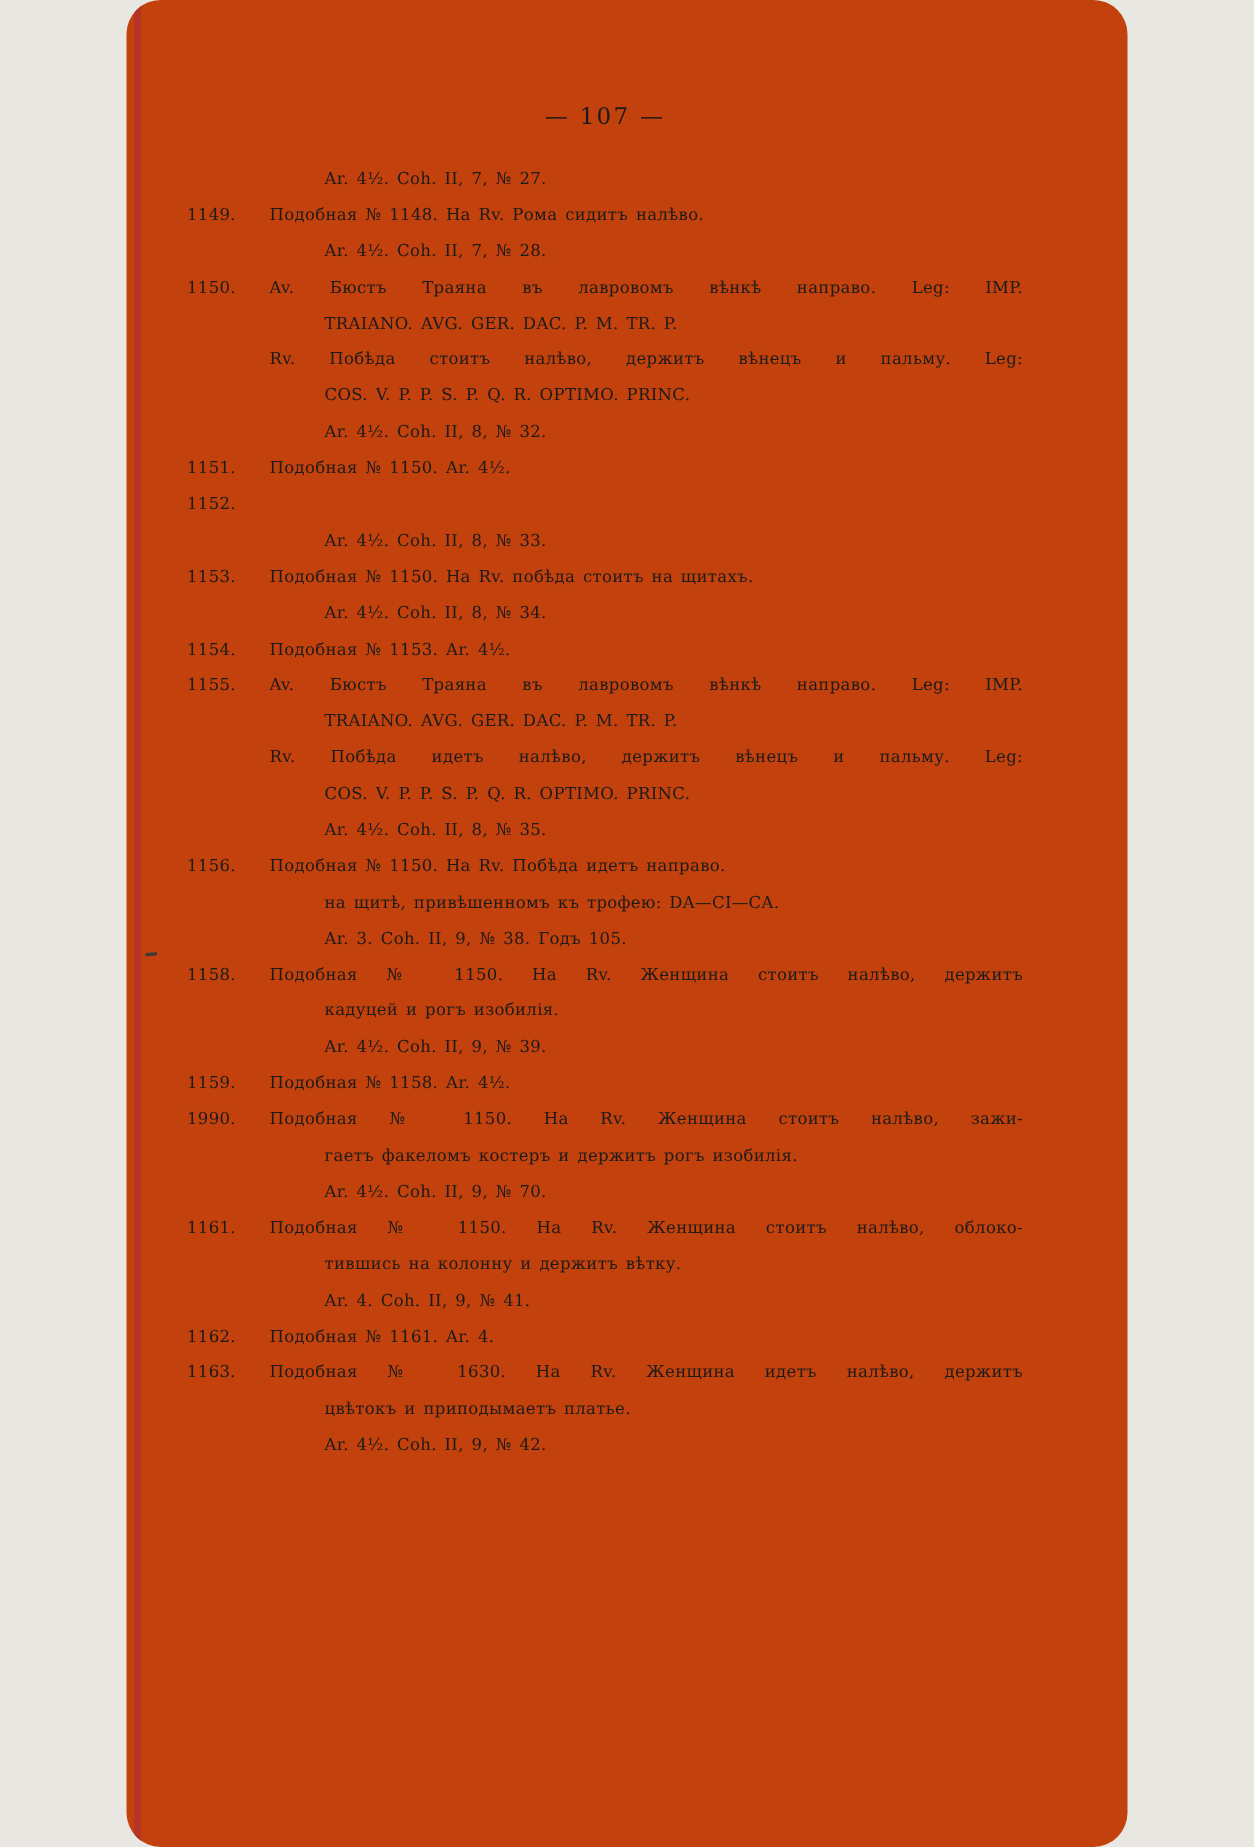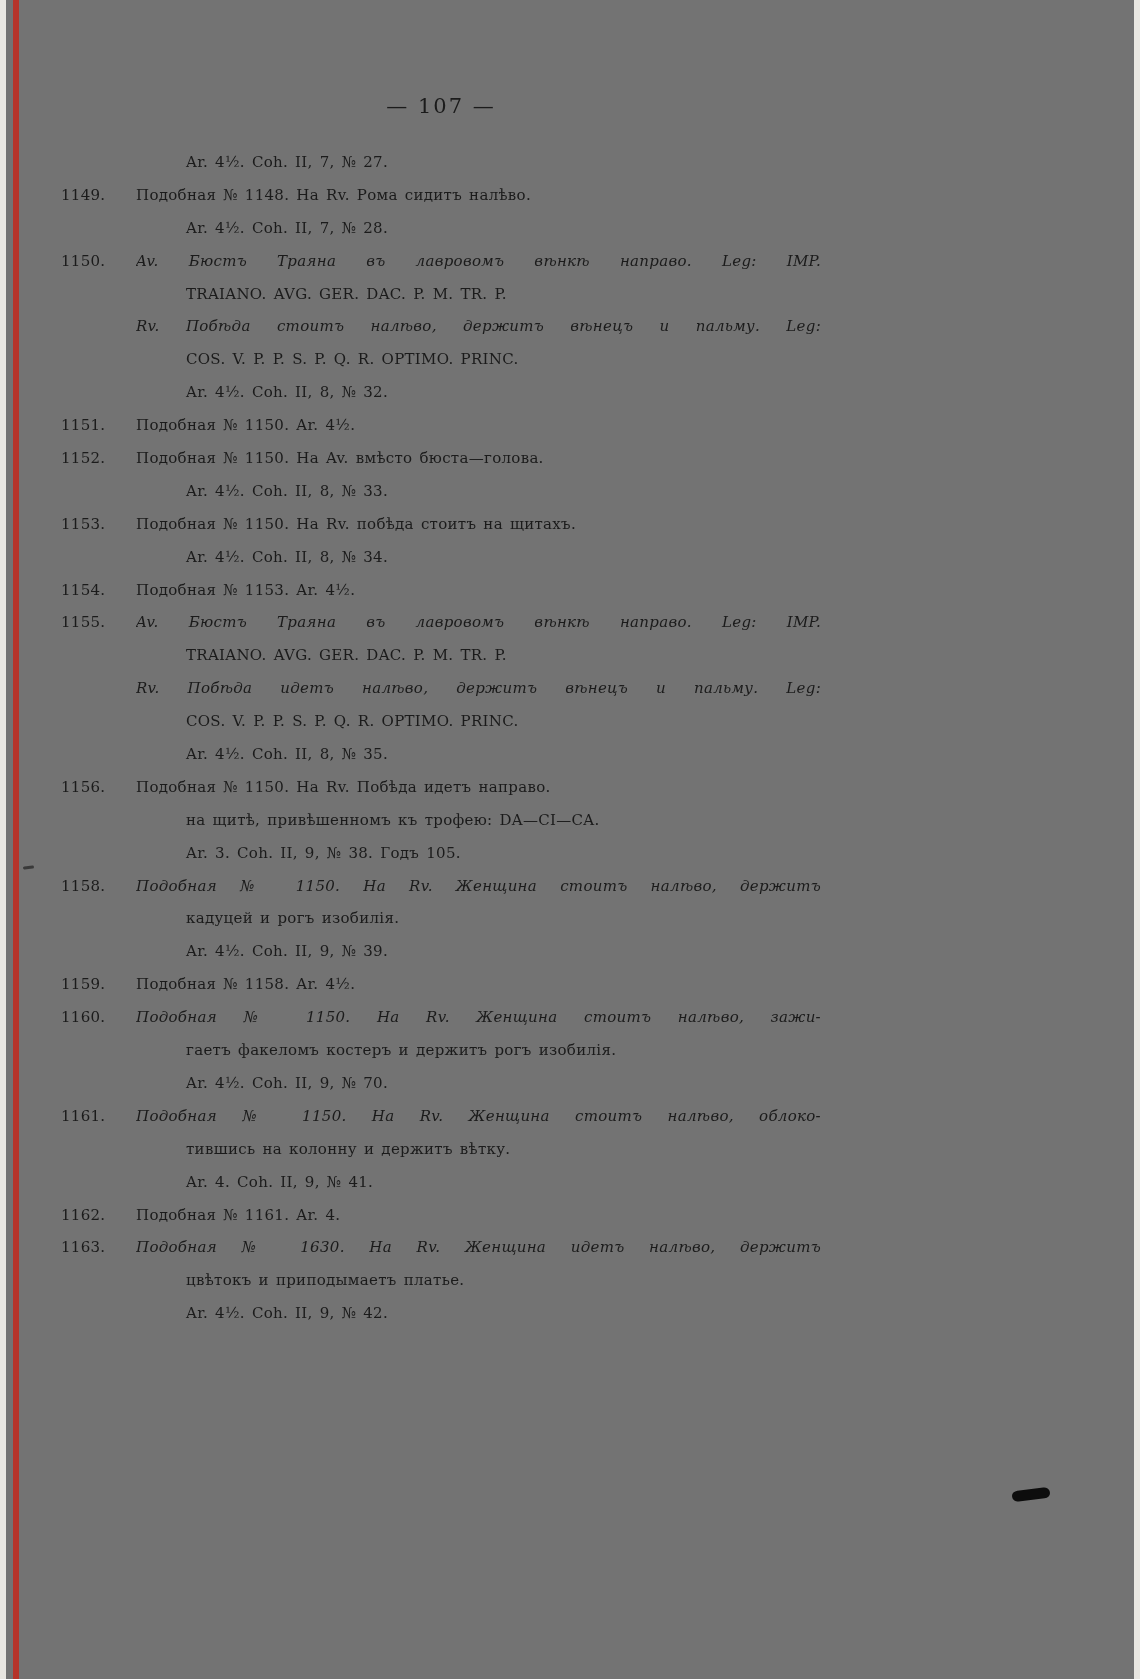--- a/index.html
+++ b/index.html
@@ -1,23 +1,24 @@
 <!DOCTYPE html>
 <html><head>
 <meta charset="utf-8">
 <style>
   html,body{margin:0;padding:0;background:#e9e7e2;}
   .page{
     position:relative;
-    width:1128px;height:1679px;
+    width:910px;height:1679px;
     margin:0 auto;
-    background:#737373;
+    background:#c2410c;
     font-family:"DejaVu Serif","Liberation Serif",serif;
     color:#1b1b1b;
     overflow:hidden;
+    border-radius:31px;
   }
   .binding-line{
     position:absolute;left:7px;top:0;bottom:0;width:6px;
     background:#b5342a;
   }
   .page-number{
     position:absolute;top:94px;left:55px;width:760px;
     text-align:center;font-size:21px;letter-spacing:2px;
   }
   .text-block{
@@ -31,21 +32,21 @@
     position:absolute;left:55px;white-space:nowrap;
   }
   .line .txt{
     position:absolute;left:130px;display:block;white-space:nowrap;
   }
   .line.cont .txt{left:180px;}
   .line.fill .txt{
     right:325px;white-space:normal;word-spacing:normal;
     text-align:justify;text-align-last:justify;
     -moz-text-align-last:justify;
-    overflow:hidden;height:32.9px;font-style:italic;
+    overflow:hidden;height:32.9px;
   }
   .stray-dash{
     position:absolute;left:17px;top:866px;width:11px;height:3px;
     background:#3a3a3a;border-radius:2px;transform:rotate(-6deg);
   }
   .ink-blob{
     position:absolute;left:1006px;top:1489px;width:38px;height:11px;
     background:#0d0d0d;border-radius:6px/5px;transform:rotate(-7deg);
   }
 </style>
@@ -85,21 +86,20 @@
       </div>
       <div class="line cont">
         <span class="txt">Ar. 4½. Coh. II, 8, № 32.</span>
       </div>
       <div class="line entry">
         <span class="num">1151.</span>
         <span class="txt">Подобная № 1150. Ar. 4½.</span>
       </div>
       <div class="line entry">
         <span class="num">1152.</span>
-        <span class="txt">Подобная № 1150. На Av. вмѣсто бюста—голова.</span>
       </div>
       <div class="line cont">
         <span class="txt">Ar. 4½. Coh. II, 8, № 33.</span>
       </div>
       <div class="line entry">
         <span class="num">1153.</span>
         <span class="txt">Подобная № 1150. На Rv. побѣда стоитъ на щитахъ.</span>
       </div>
       <div class="line cont">
         <span class="txt">Ar. 4½. Coh. II, 8, № 34.</span>
@@ -142,21 +142,21 @@
         <span class="txt">кадуцей и рогъ изобилія.</span>
       </div>
       <div class="line cont">
         <span class="txt">Ar. 4½. Coh. II, 9, № 39.</span>
       </div>
       <div class="line entry">
         <span class="num">1159.</span>
         <span class="txt">Подобная № 1158. Ar. 4½.</span>
       </div>
       <div class="line entry fill">
-        <span class="num">1160.</span>
+        <span class="num">1990.</span>
         <span class="txt">Подобная № 1150. На Rv. Женщина стоитъ налѣво, зажи-</span>
       </div>
       <div class="line cont">
         <span class="txt">гаетъ факеломъ костеръ и держитъ рогъ изобилія.</span>
       </div>
       <div class="line cont">
         <span class="txt">Ar. 4½. Coh. II, 9, № 70.</span>
       </div>
       <div class="line entry fill">
         <span class="num">1161.</span>

